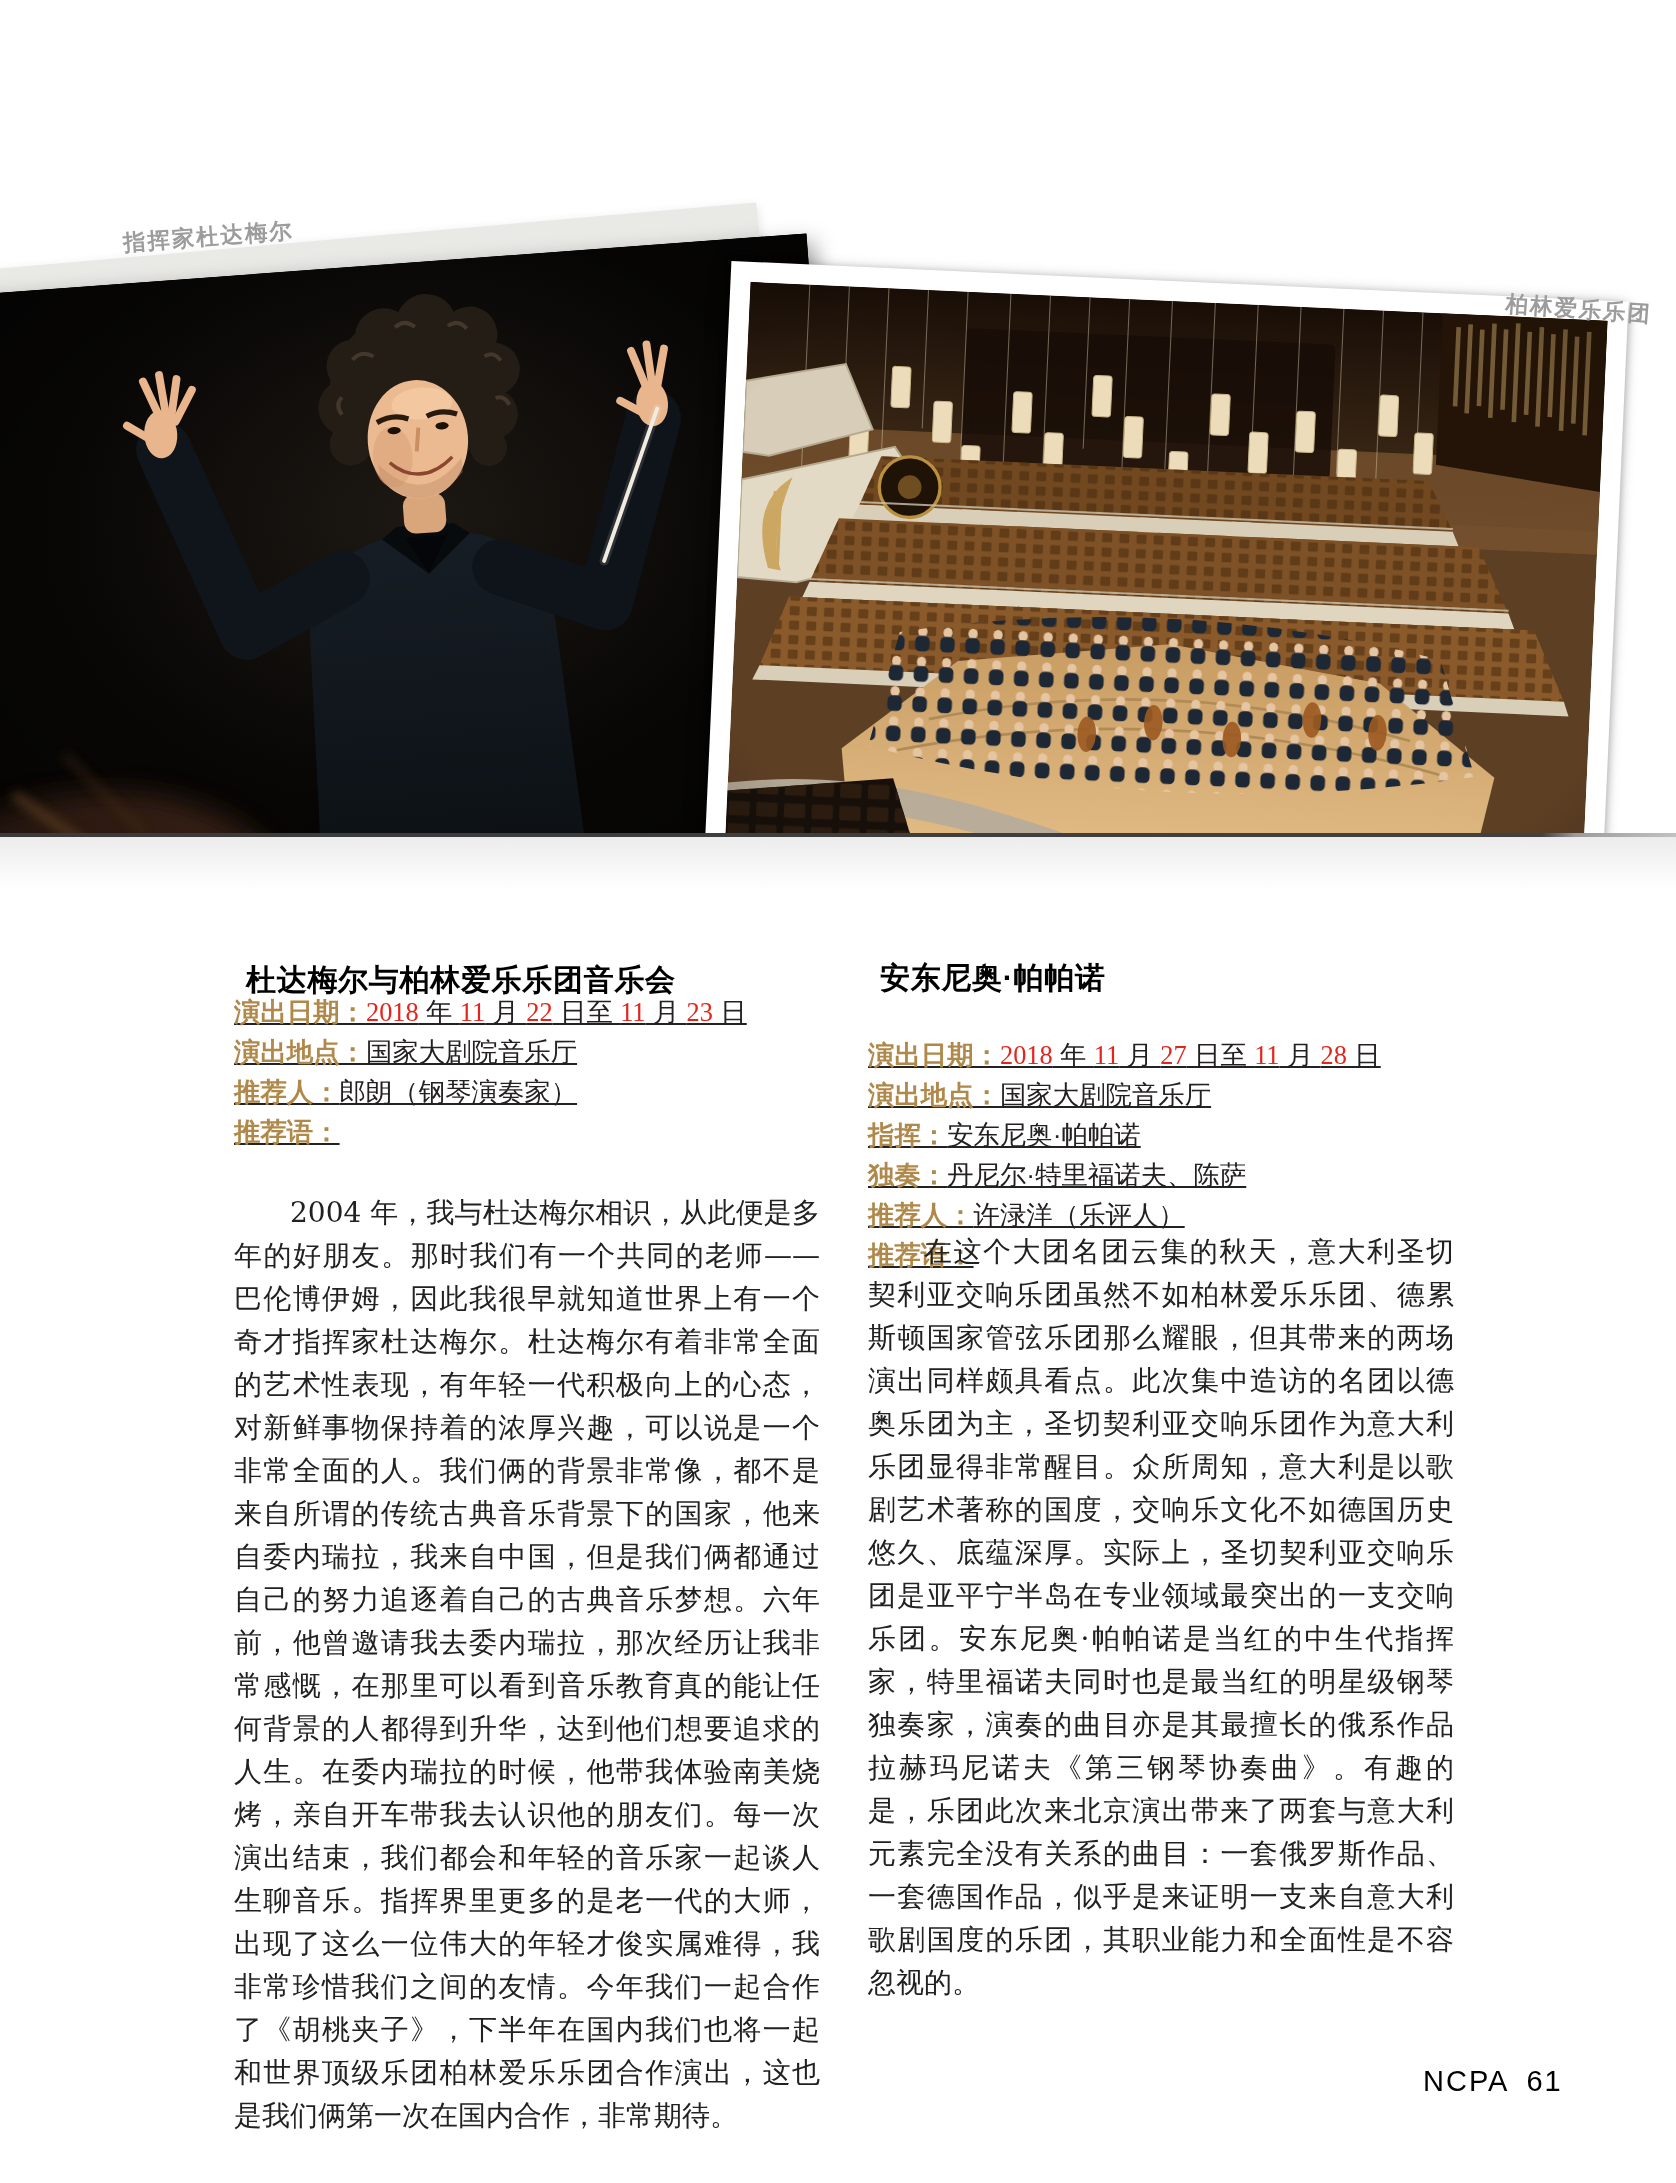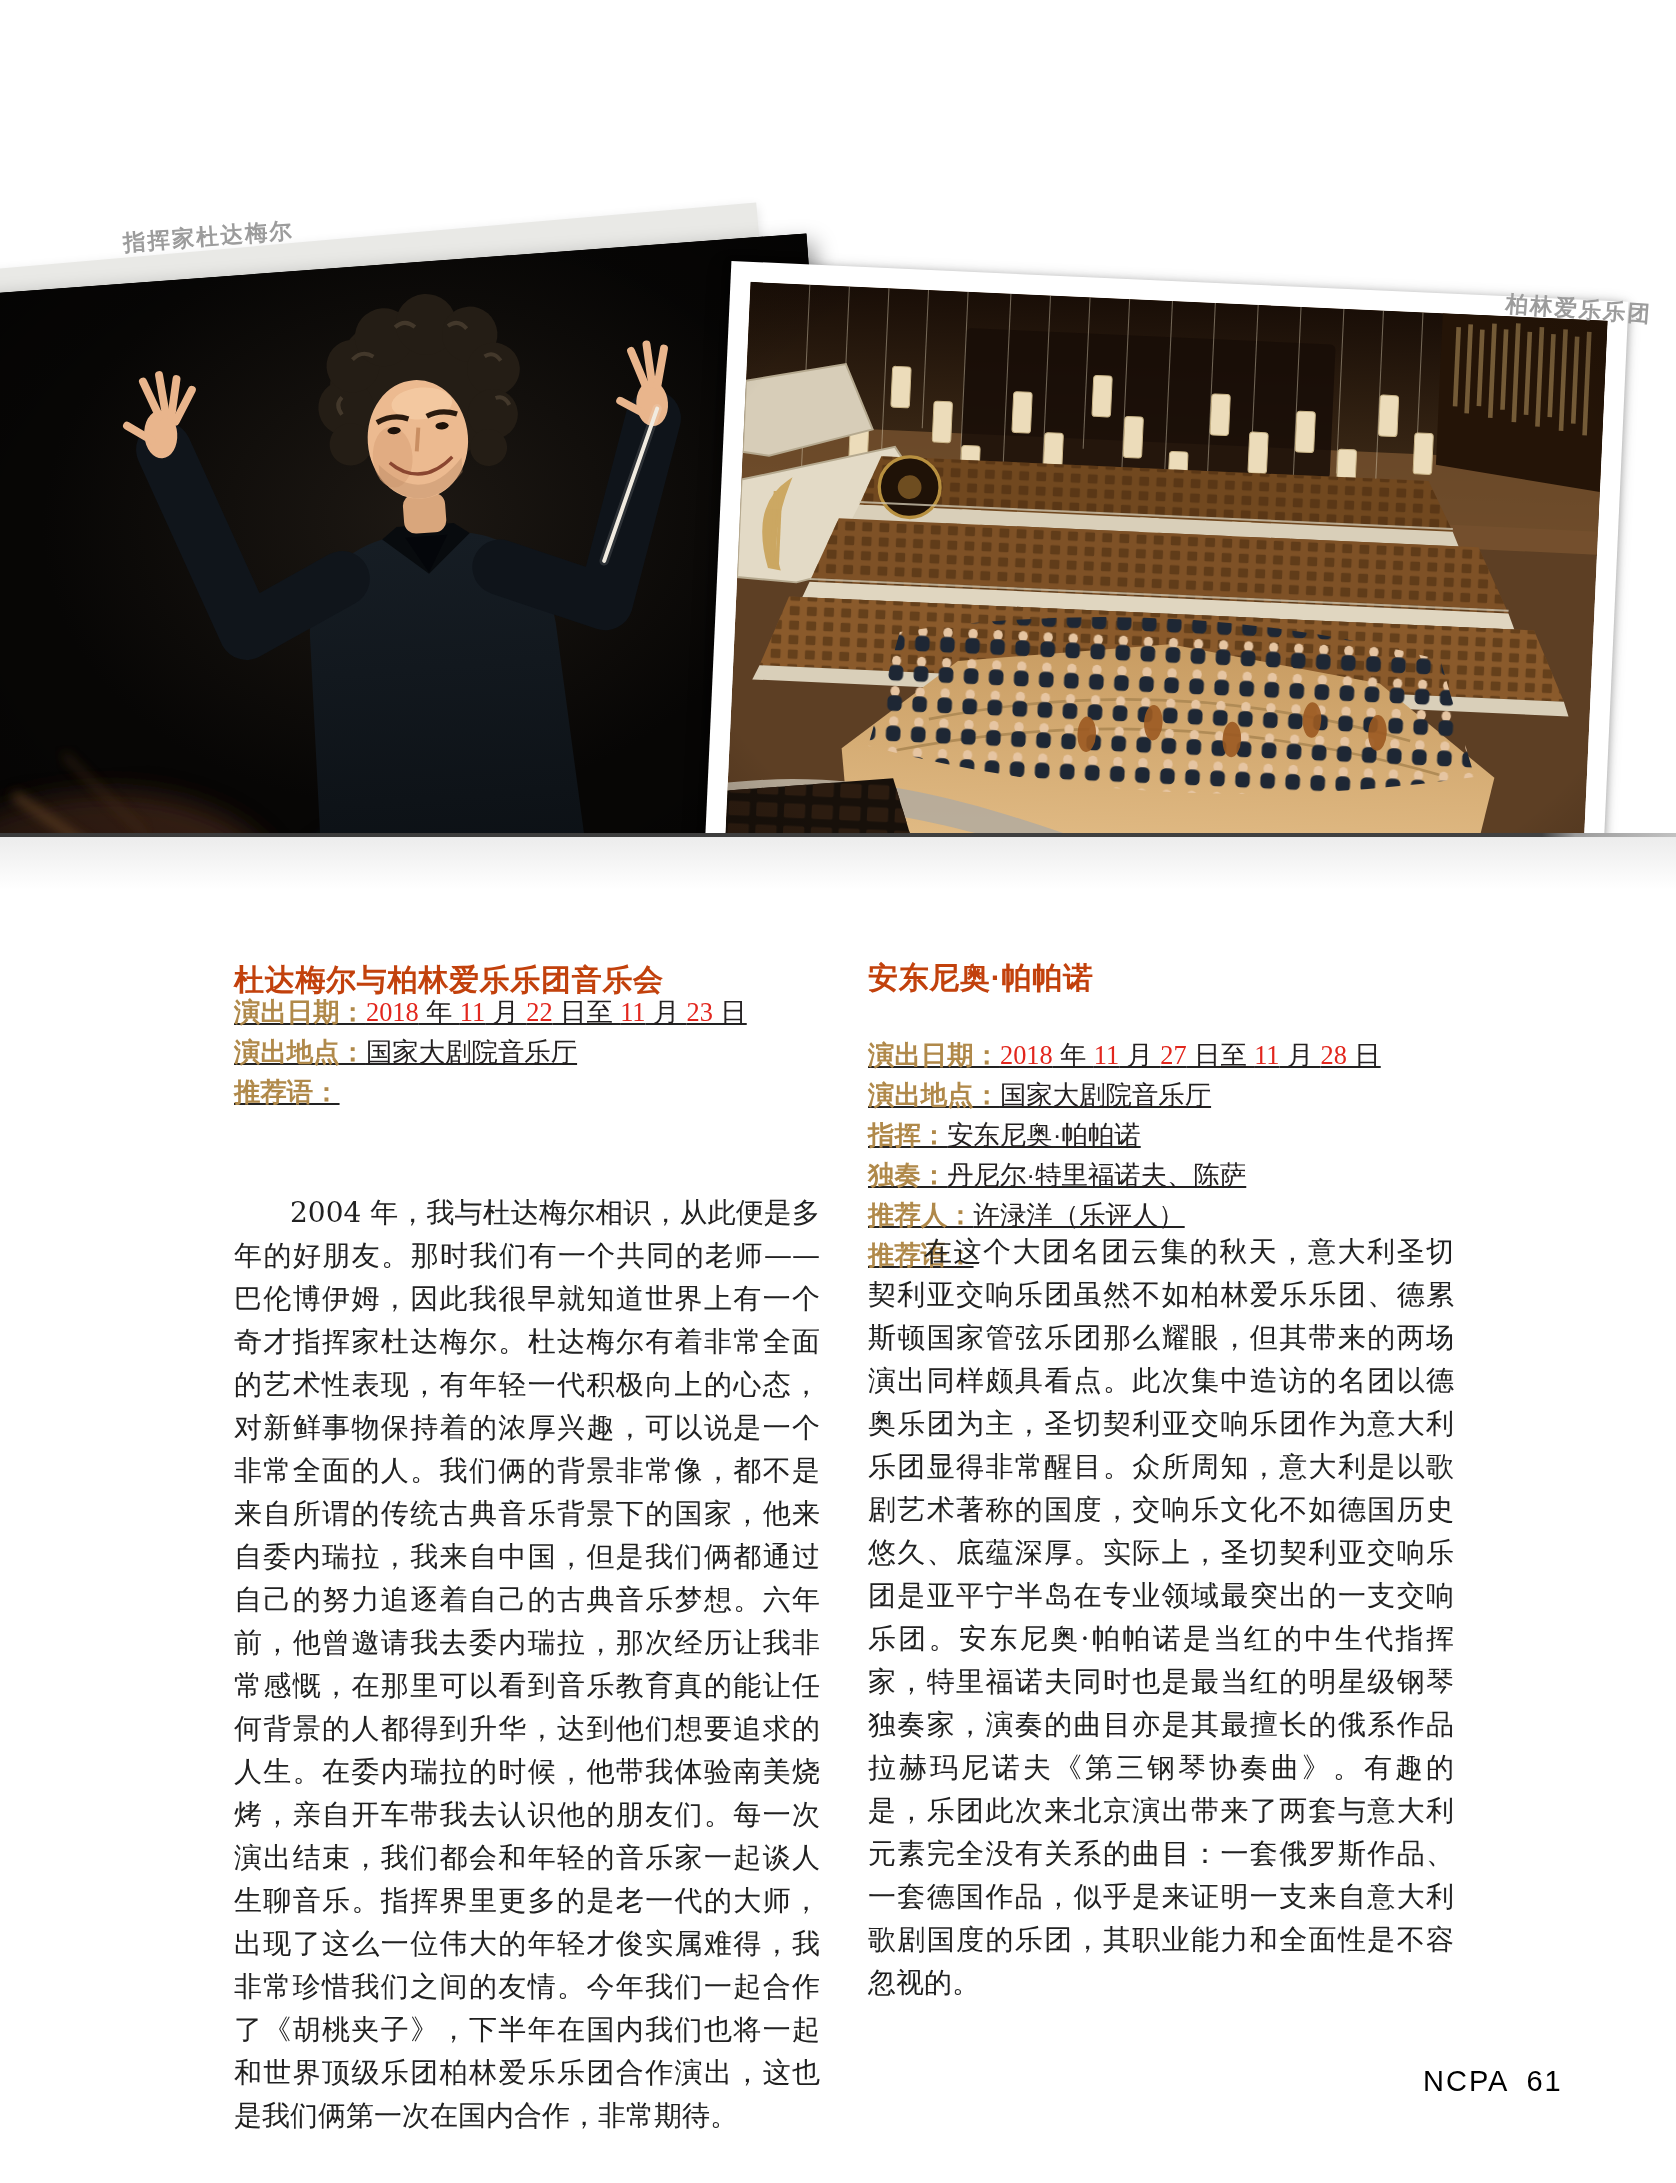--- a/index.html
+++ b/index.html
@@ -51,22 +51,22 @@
   }
   #divider-fade{
     position:absolute;left:0;top:837px;width:1676px;height:53px;
     background:linear-gradient(#ececec,#ffffff);
   }
   
   .article{position:absolute;width:586px;}
   #article-left{left:234px;top:0;}
   #article-right{left:868px;top:0;}
   .article-title{
-    position:absolute;left:0;
-    font-size:30px;font-weight:bold;color:#c2410c;
+    position:absolute;left:12px;
+    font-size:30px;font-weight:bold;color:#000000;
     letter-spacing:0.7px;white-space:nowrap;
   }
   .title-two-line{line-height:42px;white-space:nowrap;}
   .meta-block{position:absolute;left:0;width:586px;text-decoration:underline;}
   .meta-row{height:40px;line-height:40px;font-size:26.4px;white-space:nowrap;}
   .meta-label{color:#b0894a;font-weight:bold;}
   .meta-value{color:#242021;font-weight:400;}
   .num{color:#e2261d;font-family:"Liberation Serif",serif;}
   .body-text{
     position:absolute;left:0;width:586px;
@@ -350,20 +350,23 @@
     <h2 class="article-title" id="title-left">杜达梅尔与柏林爱乐乐团音乐会</h2>
 
     <div class="meta-block" id="meta-left">
       <div class="meta-row">
         <span class="meta-label">演出日期：</span><span class="num">2018</span><span class="meta-value"> 年 </span><span class="num">11</span><span class="meta-value"> 月 </span><span class="num">22</span><span class="meta-value"> 日至 </span><span class="num">11</span><span class="meta-value"> 月 </span><span class="num">23</span><span class="meta-value"> 日</span>
       </div>
       <div class="meta-row">
         <span class="meta-label">演出地点：</span><span class="meta-value">国家大剧院音乐厅</span>
       </div>
       <div class="meta-row">
+        <span class="meta-label">推荐人：</span><span class="meta-value">郎朗（钢琴演奏家）</span>
+      </div>
+      <div class="meta-row">
         <span class="meta-label">推荐语：</span>
       </div>
     </div>
 
     <p class="body-text" id="body-left">2004 年，我与杜达梅尔相识，从此便是多年的好朋友。那时我们有一个共同的老师——巴伦博伊姆，因此我很早就知道世界上有一个奇才指挥家杜达梅尔。杜达梅尔有着非常全面的艺术性表现，有年轻一代积极向上的心态，对新鲜事物保持着的浓厚兴趣，可以说是一个非常全面的人。我们俩的背景非常像，都不是来自所谓的传统古典音乐背景下的国家，他来自委内瑞拉，我来自中国，但是我们俩都通过自己的努力追逐着自己的古典音乐梦想。六年前，他曾邀请我去委内瑞拉，那次经历让我非常感慨，在那里可以看到音乐教育真的能让任何背景的人都得到升华，达到他们想要追求的人生。在委内瑞拉的时候，他带我体验南美烧烤，亲自开车带我去认识他的朋友们。每一次演出结束，我们都会和年轻的音乐家一起谈人生聊音乐。指挥界里更多的是老一代的大师，出现了这么一位伟大的年轻才俊实属难得，我非常珍惜我们之间的友情。今年我们一起合作了《胡桃夹子》，下半年在国内我们也将一起和世界顶级乐团柏林爱乐乐团合作演出，这也是我们俩第一次在国内合作，非常期待。</p>
   </div>
 
   <div class="article" id="article-right">
     <h2 class="article-title title-two-line" id="title-right">
       <span>安东尼奥·帕帕诺</span><br>

